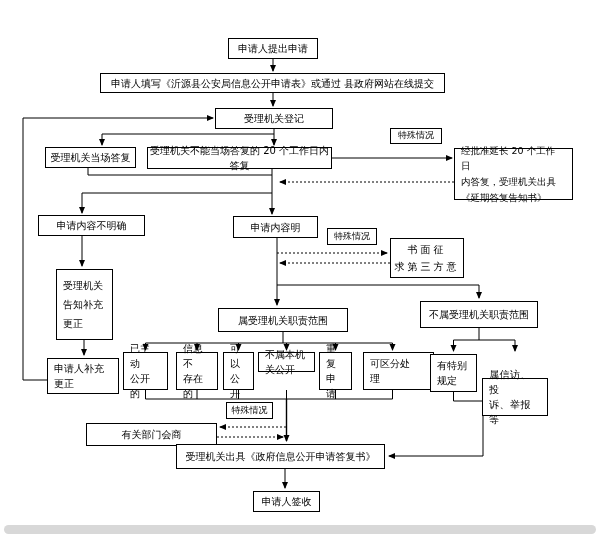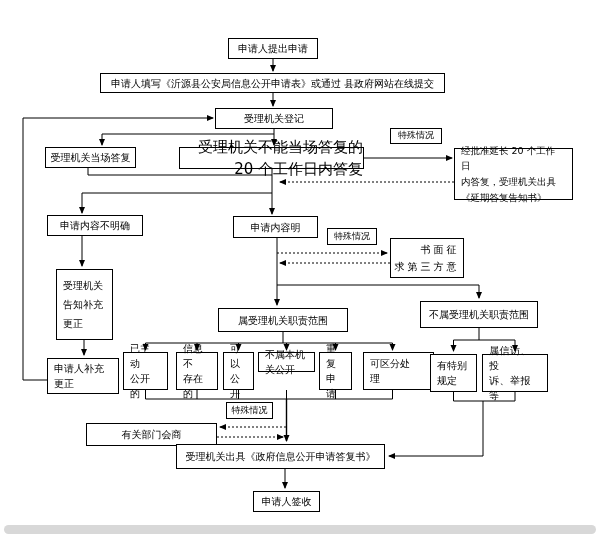--- a/index.html
+++ b/index.html
@@ -5,30 +5,30 @@
   html,body{margin:0;padding:0;background:#ffffff;}
   #stage{
     position:relative;width:600px;height:534px;background:#ffffff;overflow:hidden;
     font-family:"DejaVu Sans","Liberation Sans",sans-serif;color:#000;
   }
   #wires{position:absolute;left:0;top:0;z-index:1;}
   .node{
     position:absolute;z-index:2;box-sizing:border-box;
     border:1px solid #000;background:#fff;
     display:flex;align-items:center;justify-content:center;
-    text-align:right;font-size:10px;line-height:1.5;white-space:pre-line;
+    text-align:center;font-size:10px;line-height:1.5;white-space:pre-line;
   }
   .node.left{justify-content:flex-start;text-align:left;padding-left:6px;padding-right:8px;}
   .tag{font-size:9px;line-height:1.1;}
   .n2{font-size:10px;}
-  .n5{font-size:15px;margin-left:32px;}
+  .n5{font-size:10px;}
   .n7{font-size:9.5px;line-height:1.65;padding-left:5px;}
   .n11{letter-spacing:3px;line-height:1.7;}
   .n12{line-height:1.9;}
-  .n22{letter-spacing:0.5px;}
+  .n22{letter-spacing:0.5px;margin-top:24px;}
   #hbar{
     position:absolute;z-index:2;left:4px;top:525px;width:592px;height:9px;
     border-radius:5px;
   }
 </style>
 </head>
 <body>
 
 <div id="stage">
 
@@ -101,21 +101,21 @@
   <div class="node" style="left:45px;top:147px;width:91px;height:21px">受理机关当场答复</div>
 
   <div class="node n5" style="left:147px;top:147px;width:185px;height:22px">受理机关不能当场答复的 20 个工作日内答复</div>
 
   <div class="node tag" style="left:390px;top:128px;width:52px;height:16px">特殊情况</div>
 
   <div class="node n7 left" style="left:454px;top:148px;width:119px;height:52px">经批准延长 20 个工作日
 内答复，受理机关出具
 《延期答复告知书》</div>
 
-  <div class="node" style="left:47px;top:215px;width:96px;height:21px">申请内容不明确</div>
+  <div class="node" style="left:38px;top:215px;width:107px;height:21px">申请内容不明确</div>
 
   <div class="node" style="left:233px;top:216px;width:85px;height:22px">申请内容明</div>
 
   <div class="node tag" style="left:327px;top:228px;width:50px;height:17px">特殊情况</div>
 
   <div class="node n11" style="left:390px;top:238px;width:74px;height:40px">书面征
 求第三方意</div>
 
   <div class="node n12 left" style="left:56px;top:269px;width:57px;height:71px">受理机关
 告知补充

